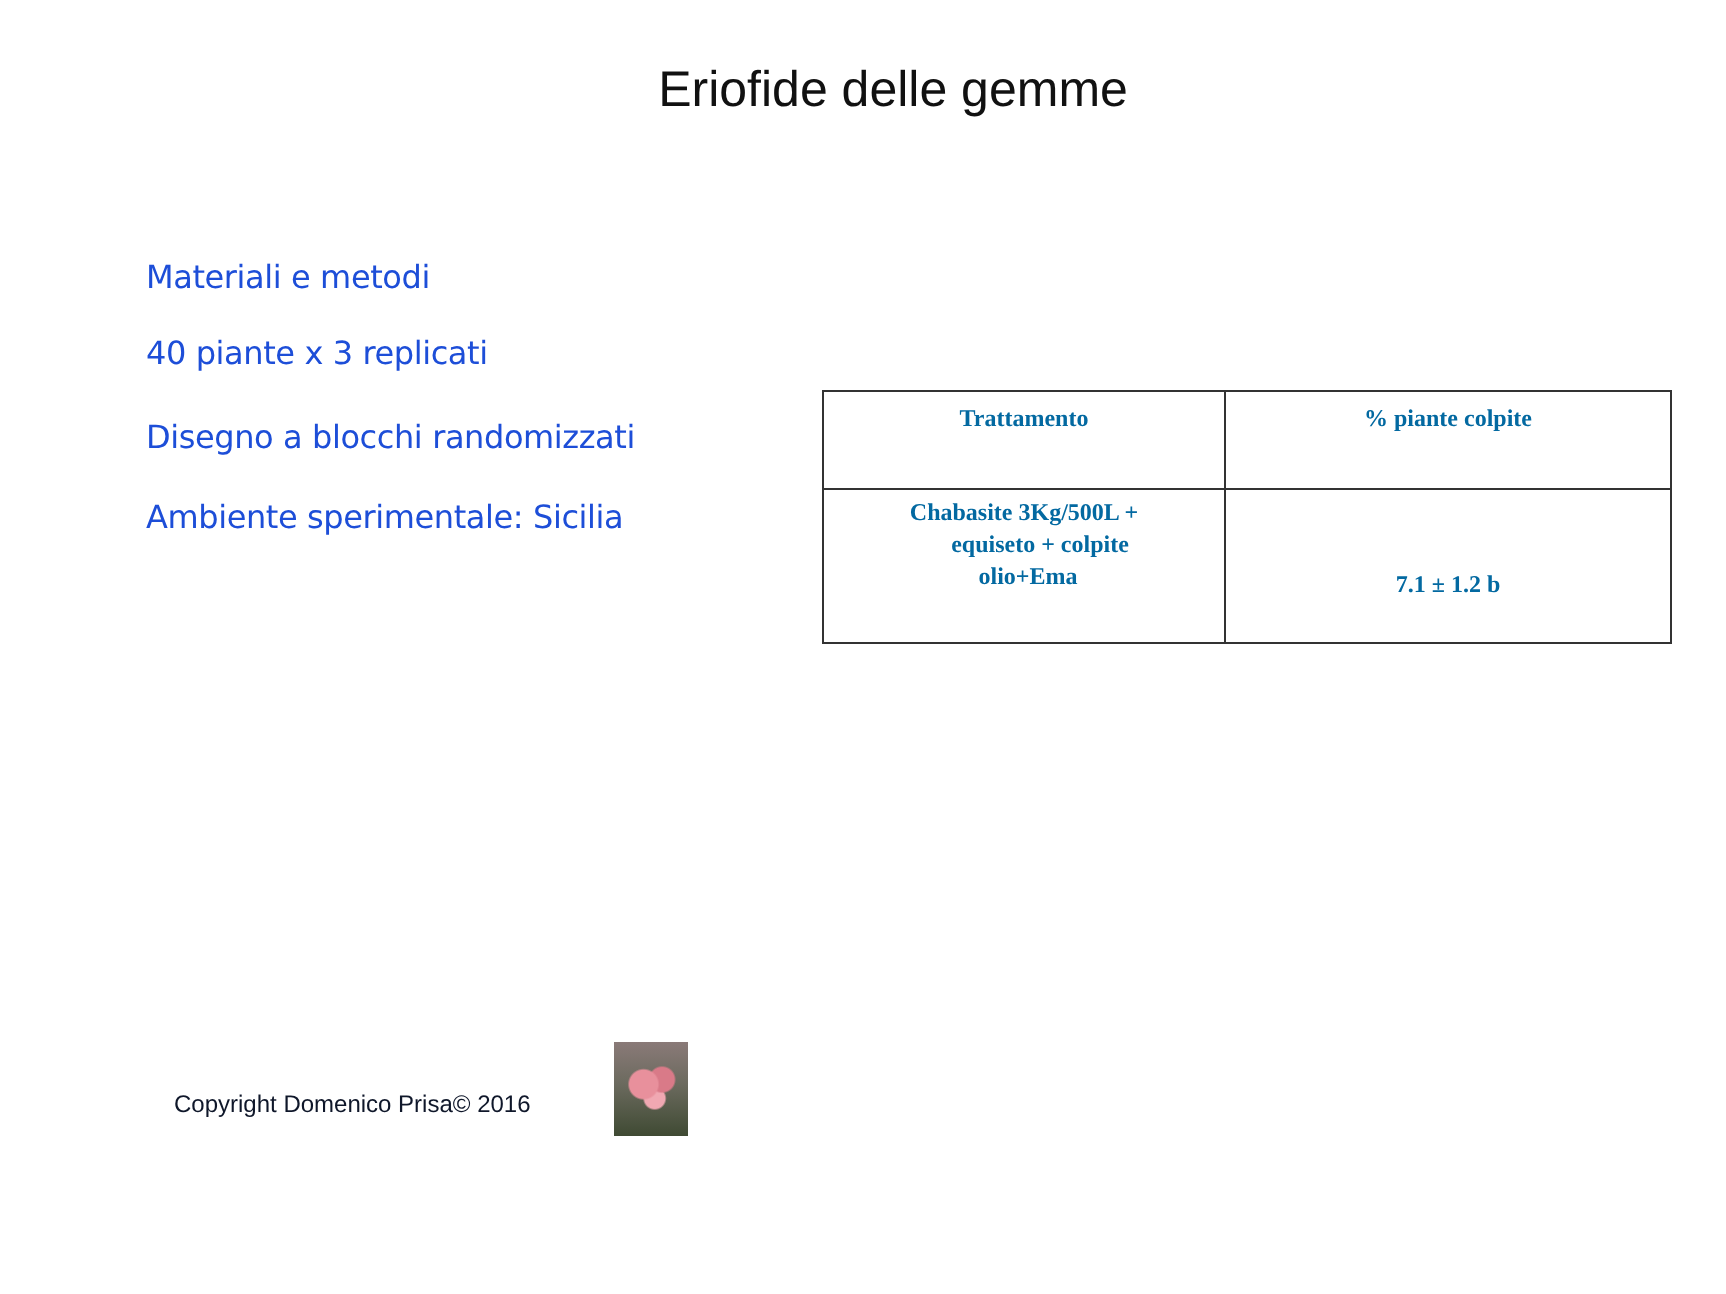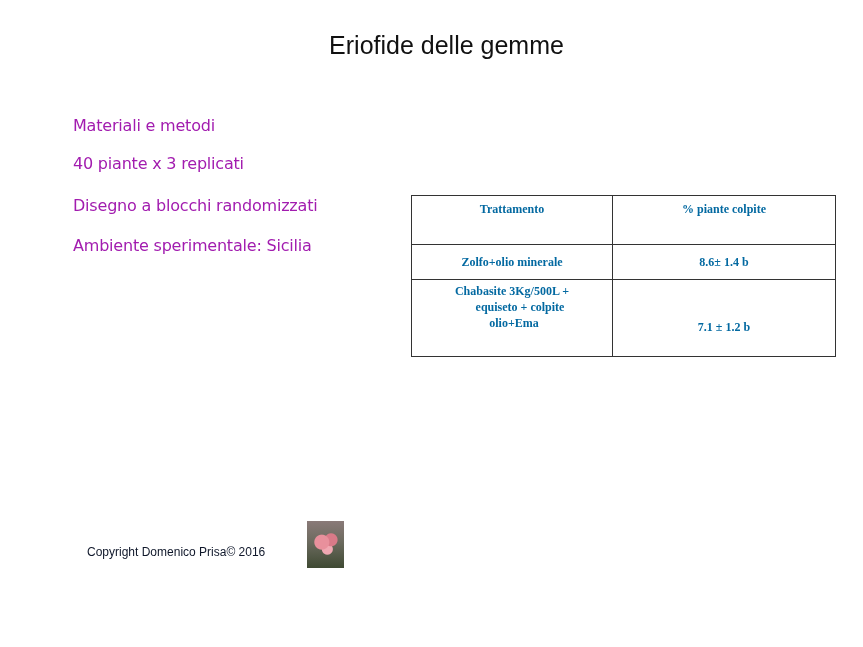--- a/index.html
+++ b/index.html
@@ -22,23 +22,24 @@
       width: 893px;
       text-align: center;
       font-family: "Liberation Sans", sans-serif;
       font-size: 25px;
       color: #111;
     }
     .methods {
       position: absolute;
       font-family: "DejaVu Sans", sans-serif;
       font-size: 16px;
-      color: #a21caf;
+      color: #1d4ed8;
       white-space: nowrap;
       letter-spacing: -0.2px;
+      margin-top: 13px;
     }
     .m1 { left: 73px; top: 116px; }
     .m2 { left: 73px; top: 154px; }
     .m3 { left: 73px; top: 196px; }
     .m4 { left: 73px; top: 236px; }
     .m5 { left: 82px; top: 285px; line-height: 24px; }
     .table-wrap {
       position: absolute;
       left: 411px;
       top: 195px;
@@ -96,24 +97,20 @@
 <div class="methods m5">
 </div>
 
 <div class="table-wrap">
   <table>
     <tbody>
         <tr class="r0">
       <td class="col1">Trattamento</td>
       <td class="col2">% piante colpite</td>
     </tr>
-    <tr class="r2">
-      <td>Zolfo+olio minerale</td>
-      <td>8.6± 1.4 b</td>
-    </tr>
     <tr class="r3">
       <td class="c1">
         <div>Chabasite 3Kg/500L +</div>
         <div style="padding-left:16px">equiseto + colpite</div>
         <div style="padding-left:4px">olio+Ema</div>
       </td>
       <td class="c2">7.1 ± 1.2 b</td>
     </tr>
   </tbody>
     </table>

